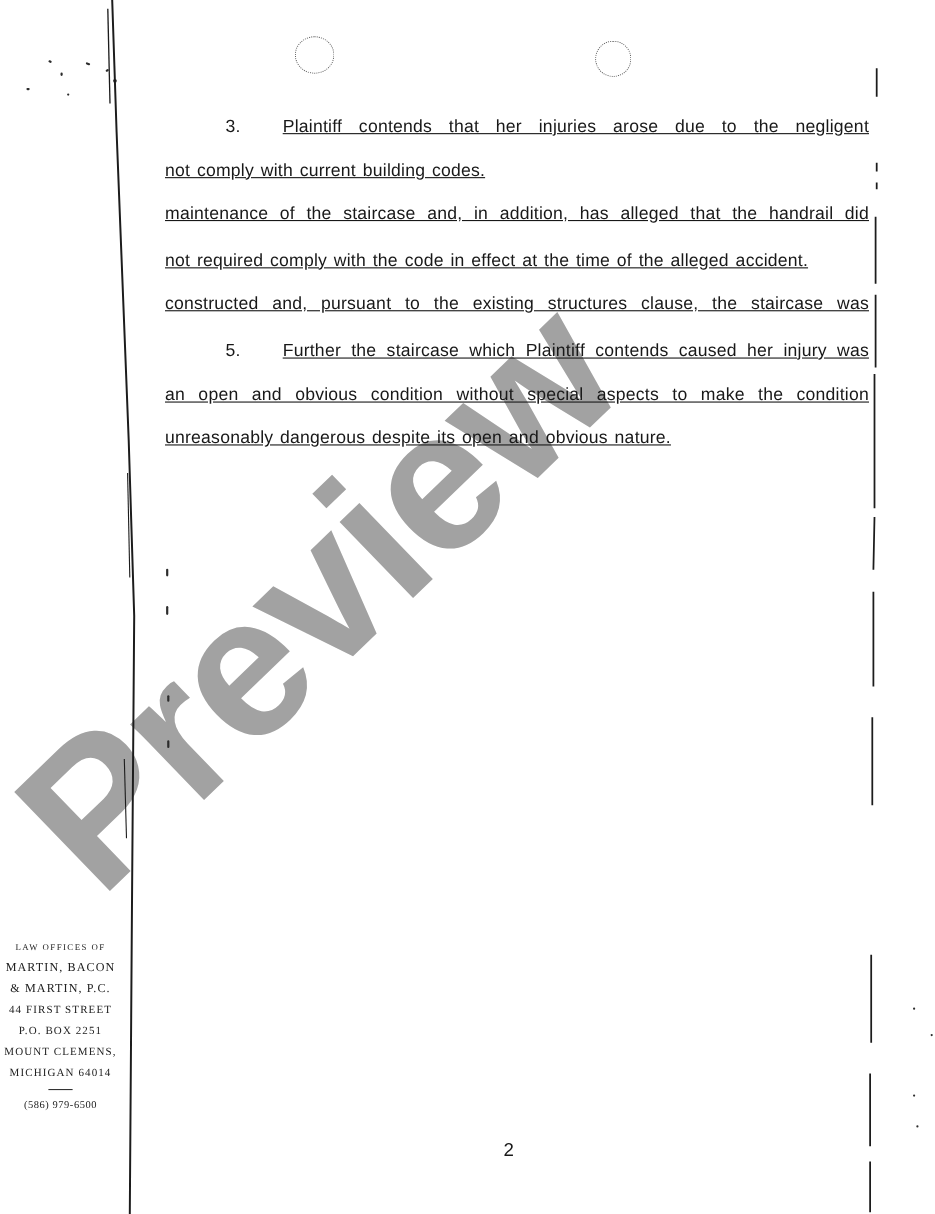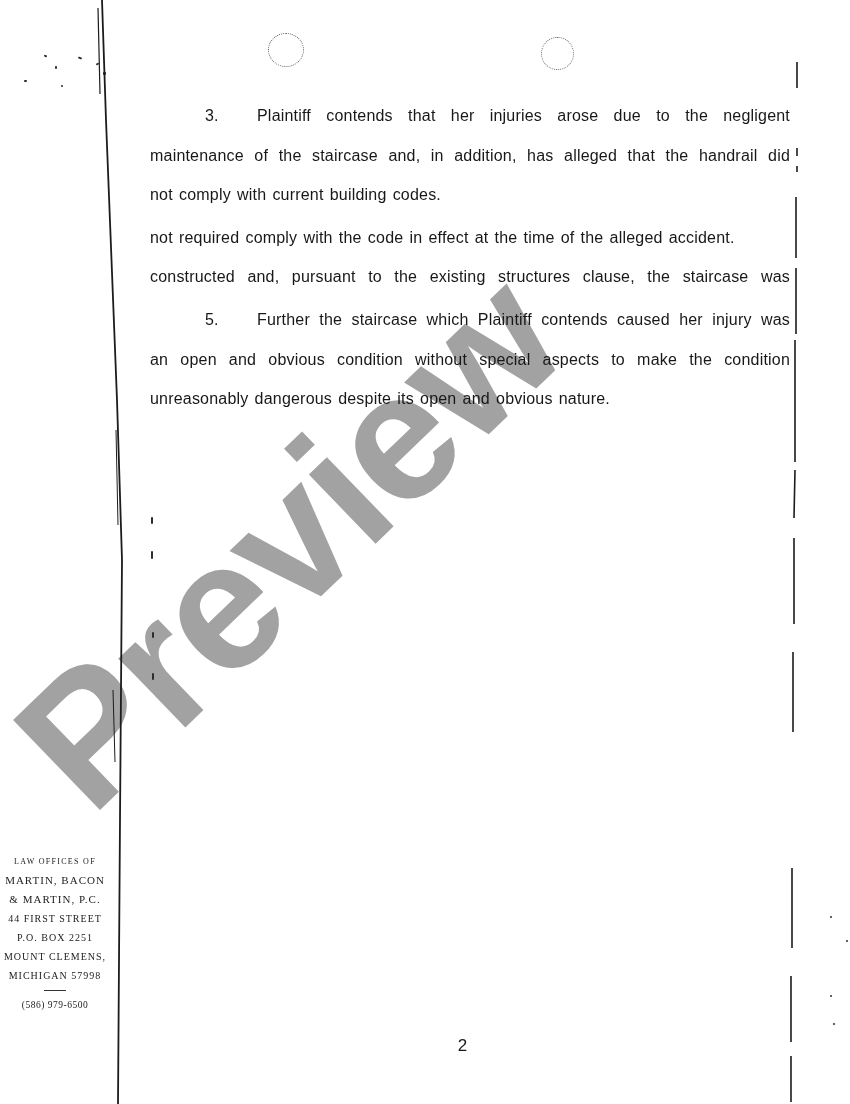--- a/index.html
+++ b/index.html
@@ -36,21 +36,21 @@
   
   .textblock {
     position: absolute;
     left: 150px; top: 96px;
     width: 640px;
     z-index: 2;
     font-size: 16px;
     letter-spacing: 0.2px;
     word-spacing: 1.5px;
   }
-  .para { margin: 0 0 3px 0; }
+  .para { margin: 0 0 3px 0; text-decoration: underline; }
   .line {
     height: 39.6px;
     line-height: 39.6px;
     overflow: hidden;
     text-align: justify;
     text-align-last: justify;
     white-space: normal;
   }
   .line.last { text-align-last: left; }
   .line.first { text-indent: 55px; }
@@ -129,22 +129,22 @@
   <div class="speck" style="left:152px;top:673px;width:1.5px;height:7px;"></div>
   <div class="speck" style="left:830px;top:916px;width:2px;height:2px;"></div>
   <div class="speck" style="left:846px;top:940px;width:2px;height:2px;"></div>
   <div class="speck" style="left:830px;top:995px;width:2px;height:2px;"></div>
   <div class="speck" style="left:833px;top:1023px;width:2px;height:2px;"></div>
 
   <div class="textblock">
 
     <div class="para">
       <div class="line first"><span class="pnum">3.</span><span>Plaintiff contends that her injuries arose due to the negligent</span></div>
+      <div class="line last">not comply with current building codes.</div>
       <div class="line">maintenance of the staircase and, in addition, has alleged that the handrail did</div>
-      <div class="line last">not comply with current building codes.</div>
     </div>
 
     <div class="para">
       <div class="line last">not required comply with the code in effect at the time of the alleged accident.</div>
       <div class="line">constructed and, pursuant to the existing structures clause, the staircase was</div>
     </div>
 
     <div class="para">
       <div class="line first"><span class="pnum">5.</span><span>Further the staircase which Plaintiff contends caused her injury was</span></div>
       <div class="line">an open and obvious condition without special aspects to make the condition</div>
@@ -155,20 +155,20 @@
 
   </div>
 
   <div class="stamp">
     <div class="s-small">LAW OFFICES OF</div>
     <div class="s-firm">MARTIN, BACON</div>
     <div class="s-firm">&amp; MARTIN, P.C.</div>
     <div class="s-addr">44 FIRST STREET</div>
     <div class="s-addr">P.O. BOX 2251</div>
     <div class="s-addr">MOUNT CLEMENS,</div>
-    <div class="s-addr">MICHIGAN 57998</div>
+    <div class="s-addr">MICHIGAN 64014</div>
     <div class="stamp-divider"></div>
     <div class="s-phone">(586) 979-6500</div>
   </div>
 
   <div class="page-number">2</div>
 
 </div>
 
 </body></html>

